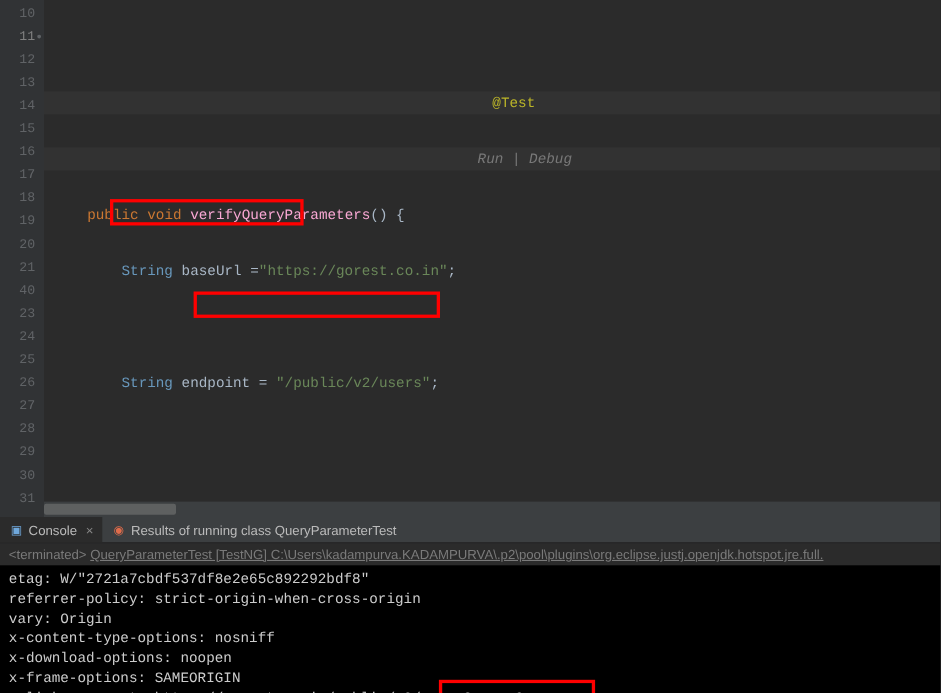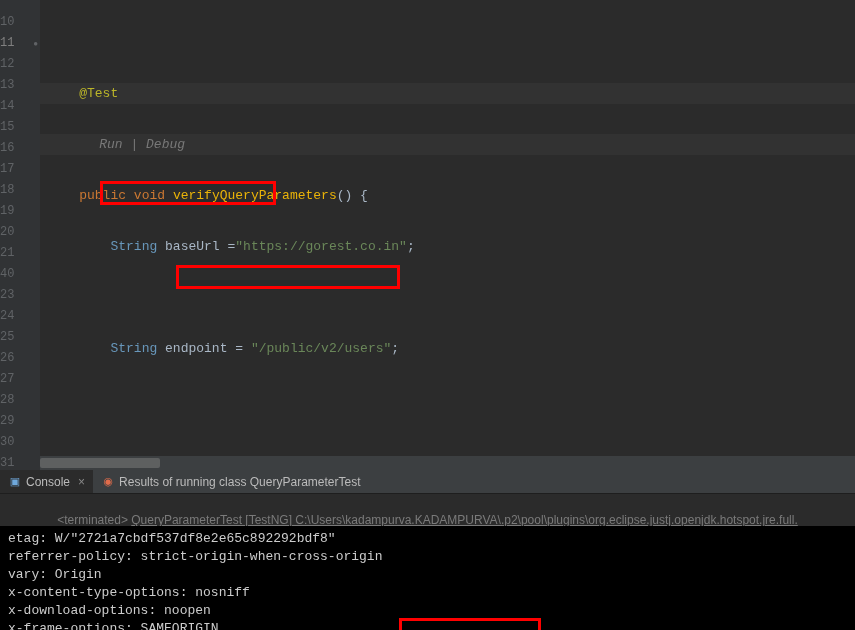--- a/index.html
+++ b/index.html
@@ -16,41 +16,42 @@
   position:relative;
   width:100%;
   height:470px;
   overflow:hidden;
   background:#2b2b2b;
 }
 .gutter {
   position:absolute; left:0; top:0;
   width:40px; height:100%;
   background:#313335;
+  text-align:right;
   color:#606366;
   font-size:12px;
-  padding-top:12px;
+  padding-top:2px;
 }
 .gutter div { height:21px; line-height:21px; padding-right:8px; }
 .gutter .mark { color:#808080; position:relative; }
 .gutter .mark::after { content:"●"; color:#606366; font-size:8px; position:absolute; right:2px; top:0; }
 .code {
   position:absolute; left:40px; top:0; right:0;
   padding-top:2px;
   white-space:pre;
   font-size:13px;
 }
 .code .line { height:21px; line-height:21px; padding-left:8px; }
-.code .hl-line { background:#323232; }
+.code .hl-line { background:#323232;text-align:center; }
 .kw { color:#cc7832; }
 .type { color:#a9b7c6;margin-top:14px; }
 .str { color:#6a8759; }
 .comment, .codelens { color:#808080; font-style:italic; }
 .codelens { font-style:italic; color:#787878;margin-left:20px; }
-.method { color:#eab308; }
+.method { color:#f9a8d4; }
 .ann { color:#bbb529; }
 .id { color:#a9b7c6; }
 .op { color:#a9b7c6; }
 .redbox {
   position:absolute;
   border:3px solid #ff0000;
   pointer-events:none;
 }
 .hscroll {
   position:absolute; left:40px; bottom:0; right:0;
@@ -80,28 +81,27 @@
 .tab {
   display:flex; align-items:center;
   padding:0 8px; height:100%;
   gap:4px;
 }
 .tab.active { background:#2b2b2b; }
 .tab .close { margin-left:4px; color:#888; }
 .tab .ic { width:14px; height:14px; display:inline-flex; align-items:center; justify-content:center; font-size:11px; }
 .termline {
   height:20px; line-height:20px;
-  padding:16px 8px;
+  padding:0 8px;
   color:#7a7a7a;
   background:#2b2b2b;
   font-family:"Segoe UI",Arial,sans-serif;
   font-size:12px;
   white-space:nowrap;
   overflow:hidden;
-  text-align:center;
 }
 .output {
   padding:4px 8px 0 8px;
   white-space:pre;
   font-size:13px;
   line-height:18px;
   color:#cccccc;
   background:#000;
   height:calc(100% - 44px);
   overflow:hidden;

